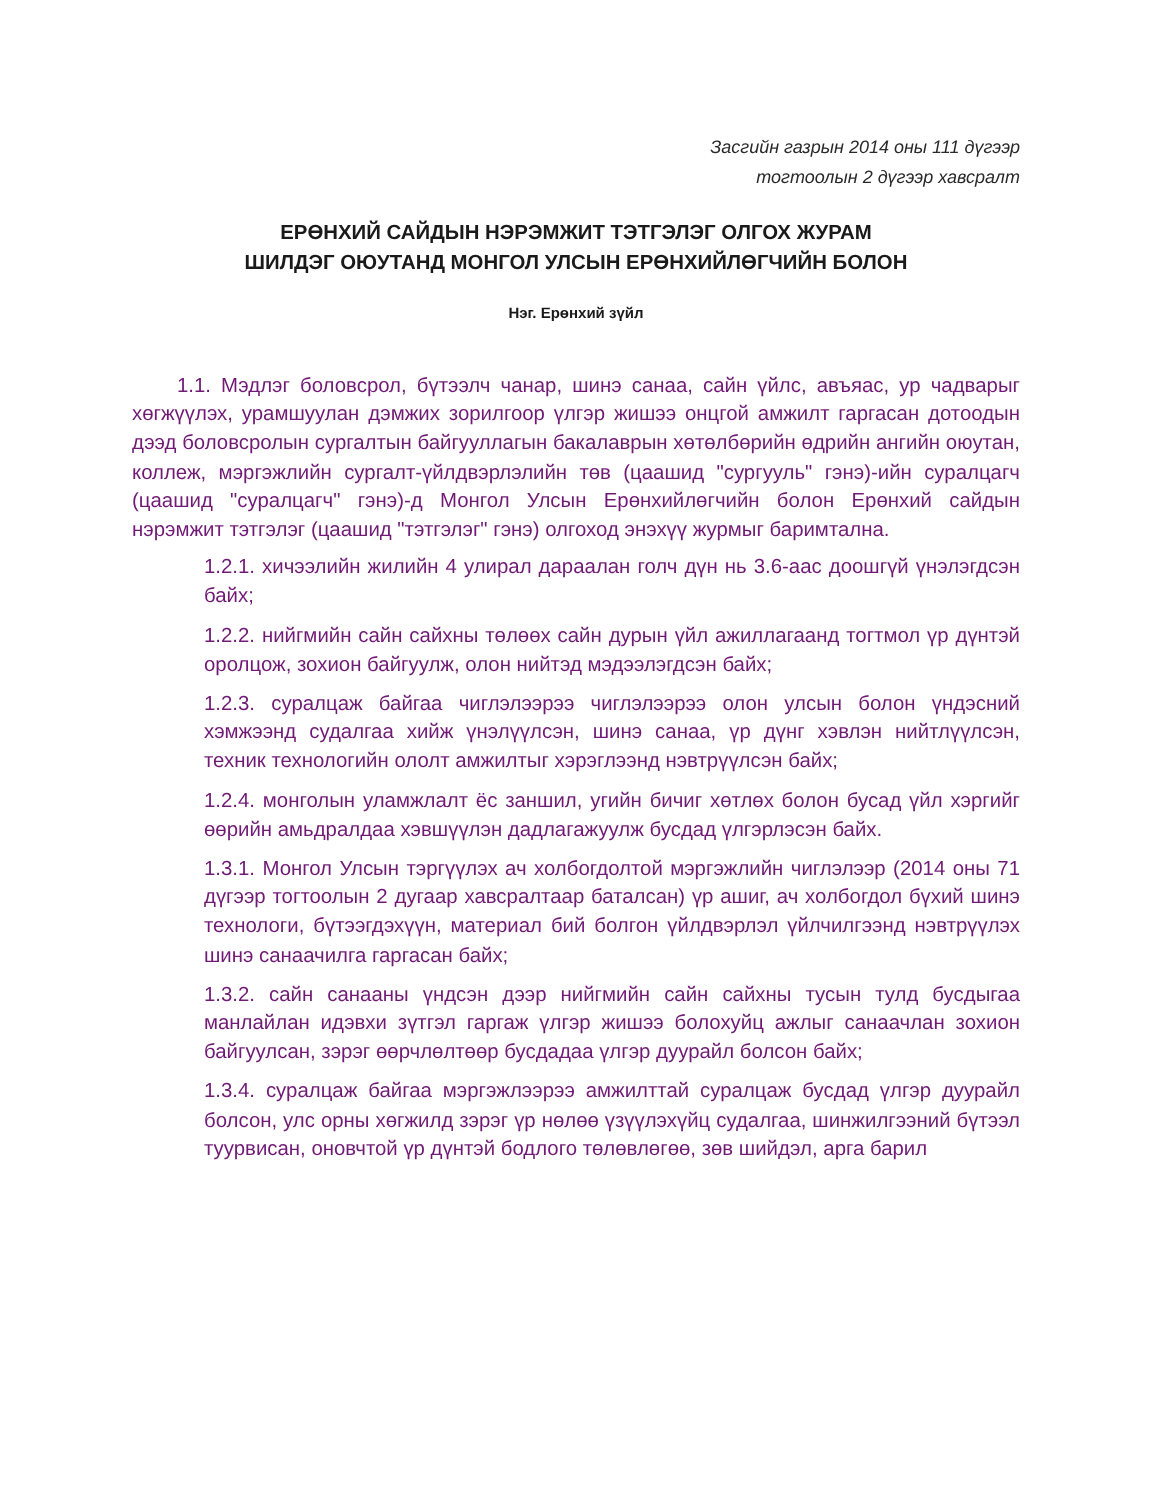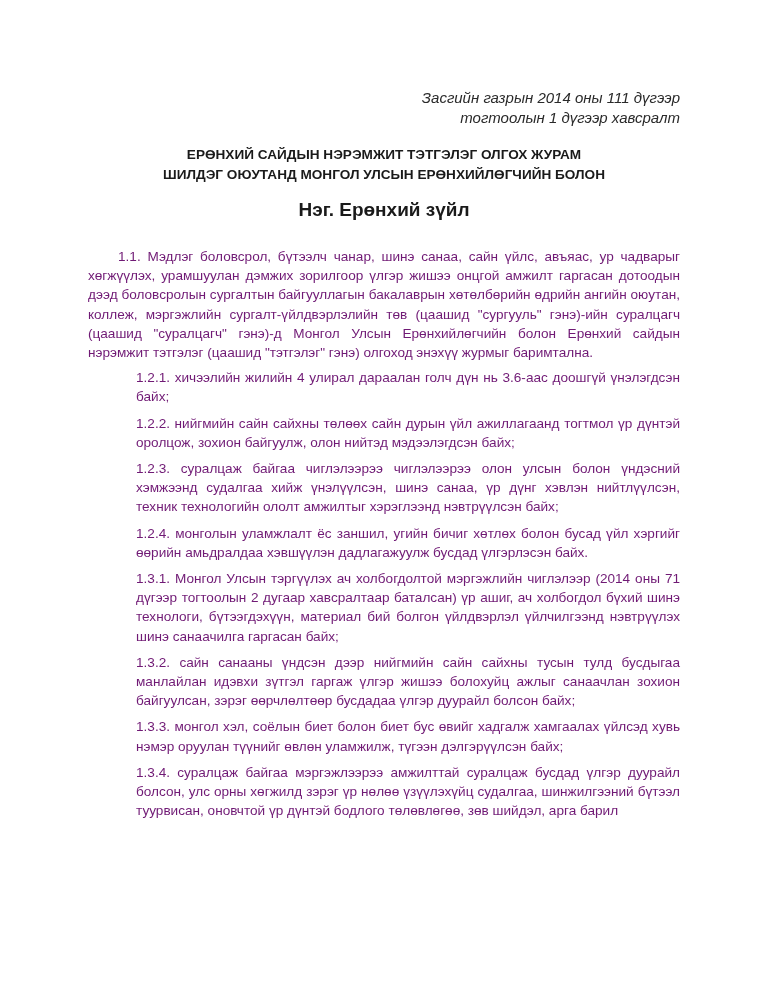--- a/index.html
+++ b/index.html
@@ -20,21 +20,21 @@
       left: 88px;
       top: 0;
       width: 592px;
     }
     .approval {
       position: absolute;
       right: 0;
       top: 88px;
       text-align: right;
       font-style: italic;
-      font-size: 15px;
+      font-size: 12px;
       line-height: 20px;
       color: #2a2a2a;
     }
     .approval div { white-space: nowrap; }
     .title {
       position: absolute;
       left: 0;
       width: 592px;
       top: 145px;
       text-align: center;
@@ -43,21 +43,21 @@
       line-height: 20px;
       color: #1a1a1a;
     }
     .chapter {
       position: absolute;
       left: 0;
       width: 592px;
       top: 200px;
       text-align: center;
       font-weight: bold;
-      font-size: 19px;
+      font-size: 10px;
       line-height: 20px;
       color: #1a1a1a;
     }
     .body-text {
       position: absolute;
       left: 0;
       top: 247px;
       width: 592px;
       font-size: 13.6px;
       line-height: 19.2px;
@@ -75,35 +75,34 @@
       text-align: justify;
     }
   </style>
 </head>
 <body>
 
 <div class="page">
 
   <div class="approval">
     <div>Засгийн газрын 2014 оны 111 дүгээр</div>
-    <div>тогтоолын 1 дүгээр хавсралт</div>
+    <div>тогтоолын 2 дүгээр хавсралт</div>
   </div>
 
   <div class="title">
     <div>ЕРӨНХИЙ САЙДЫН НЭРЭМЖИТ ТЭТГЭЛЭГ ОЛГОХ ЖУРАМ</div>
     <div>ШИЛДЭГ ОЮУТАНД МОНГОЛ УЛСЫН ЕРӨНХИЙЛӨГЧИЙН БОЛОН</div>
   </div>
 
   <div class="chapter">Нэг. Ерөнхий зүйл</div>
 
   <div class="body-text">
     <p class="para first">1.1. Мэдлэг боловсрол, бүтээлч чанар, шинэ санаа, сайн үйлс, авъяас, ур  чадварыг хөгжүүлэх, урамшуулан дэмжих зорилгоор үлгэр жишээ  онцгой амжилт  гаргасан дотоодын дээд боловсролын сургалтын байгууллагын бакалаврын хөтөлбөрийн өдрийн ангийн оюутан, коллеж, мэргэжлийн сургалт-үйлдвэрлэлийн төв (цаашид "сургууль" гэнэ)-ийн суралцагч  (цаашид "суралцагч" гэнэ)-д Монгол Улсын Ерөнхийлөгчийн болон Ерөнхий сайдын нэрэмжит тэтгэлэг (цаашид "тэтгэлэг" гэнэ) олгоход энэхүү журмыг баримтална.</p>
     <p class="sub">1.2.1. хичээлийн жилийн 4 улирал дараалан голч дүн нь 3.6-аас доошгүй үнэлэгдсэн байх;</p>
     <p class="sub">1.2.2. нийгмийн сайн сайхны төлөөх сайн дурын үйл ажиллагаанд тогтмол үр дүнтэй оролцож, зохион байгуулж, олон нийтэд мэдээлэгдсэн байх;</p>
     <p class="sub">1.2.3. суралцаж   байгаа чиглэлээрээ чиглэлээрээ олон улсын болон үндэсний хэмжээнд судалгаа хийж үнэлүүлсэн, шинэ санаа, үр дүнг хэвлэн нийтлүүлсэн, техник технологийн ололт амжилтыг хэрэглээнд нэвтрүүлсэн байх;</p>
     <p class="sub">1.2.4. монголын уламжлалт ёс заншил, угийн бичиг хөтлөх болон бусад үйл хэргийг өөрийн амьдралдаа хэвшүүлэн дадлагажуулж бусдад үлгэрлэсэн байх.</p>
     <p class="sub">1.3.1. Монгол Улсын тэргүүлэх ач холбогдолтой мэргэжлийн чиглэлээр  (2014 оны 71 дүгээр тогтоолын 2 дугаар хавсралтаар баталсан) үр ашиг, ач холбогдол бүхий шинэ технологи, бүтээгдэхүүн, материал бий болгон үйлдвэрлэл үйлчилгээнд нэвтрүүлэх шинэ санаачилга гаргасан байх;</p>
     <p class="sub">1.3.2. сайн санааны үндсэн дээр нийгмийн сайн сайхны тусын тулд бусдыгаа манлайлан  идэвхи зүтгэл гаргаж үлгэр жишээ болохуйц ажлыг санаачлан зохион байгуулсан, зэрэг өөрчлөлтөөр бусдадаа үлгэр дуурайл болсон байх;</p>
-    <p class="sub">1.3.3. монгол хэл, соёлын биет болон биет бус өвийг хадгалж хамгаалах үйлсэд хувь нэмэр оруулан түүнийг өвлөн уламжилж, түгээн дэлгэрүүлсэн байх;</p>
     <p class="sub">1.3.4. суралцаж байгаа мэргэжлээрээ амжилттай суралцаж бусдад үлгэр дуурайл болсон, улс орны хөгжилд зэрэг үр нөлөө үзүүлэхүйц судалгаа, шинжилгээний бүтээл туурвисан, оновчтой үр дүнтэй бодлого төлөвлөгөө, зөв шийдэл, арга барил</p>
   </div>
 
 </div>
 
 </body></html>

